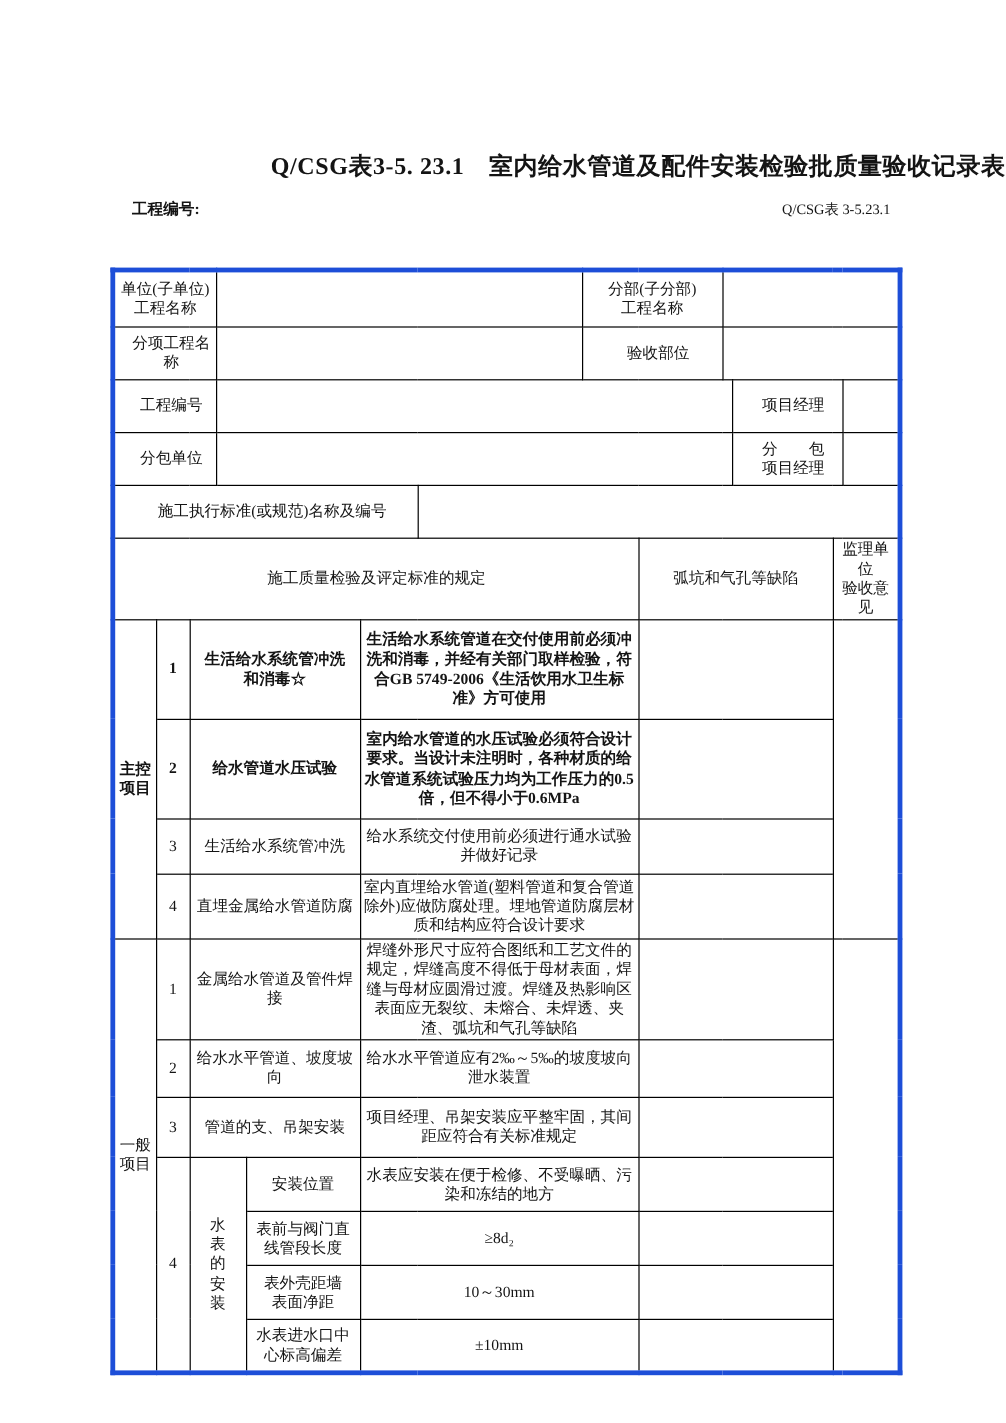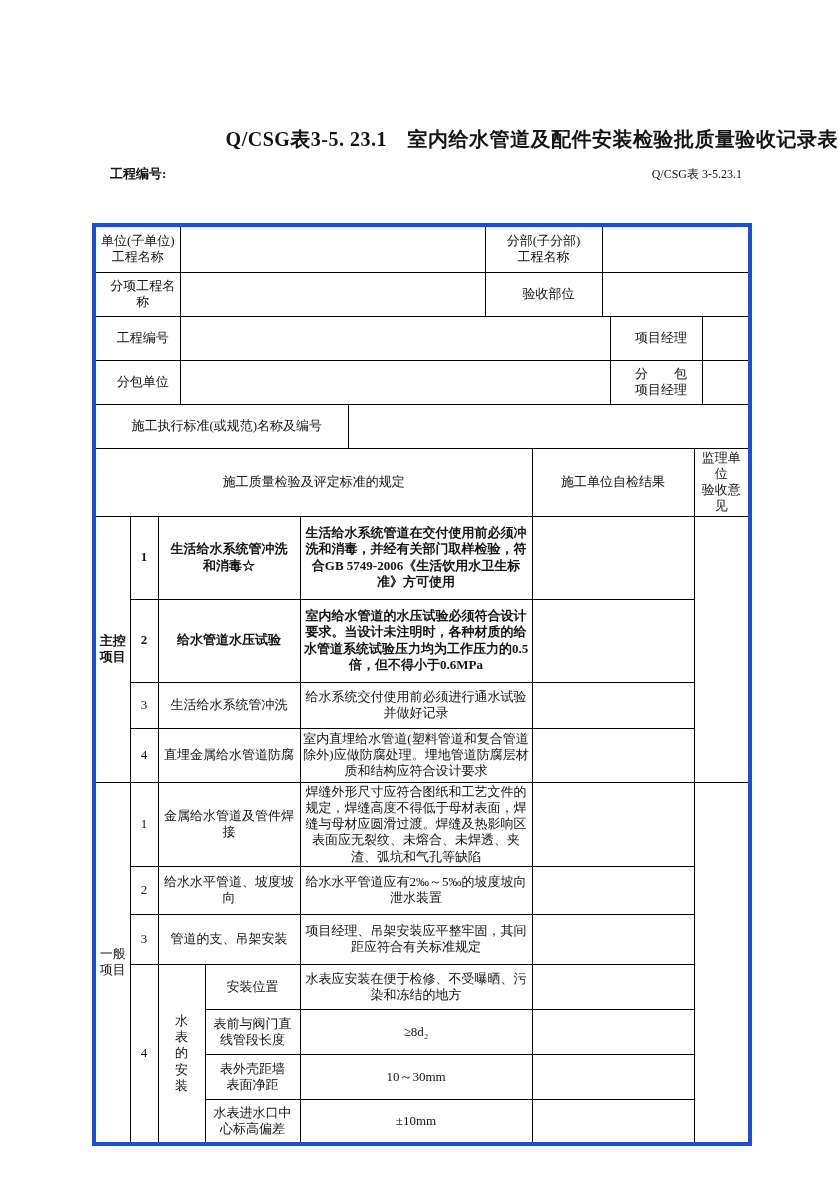--- a/index.html
+++ b/index.html
@@ -96,21 +96,21 @@
 项目经理</td>
       <td></td>
     </tr>
     <tr class="h44">
       <td colspan="6">施工执行标准(或规范)名称及编号</td>
       <td colspan="7"></td>
     </tr>
 
     <tr class="h42">
       <td colspan="8">施工质量检验及评定标准的规定</td>
-      <td colspan="3">施工单位自检结果</td>
+      <td colspan="3">弧坑和气孔等缺陷</td>
       <td colspan="2" class="lbl">监理单位
 验收意见</td>
     </tr>
 
     <tr class="h83">
       <td rowspan="4" class="vtxt">主控
 项目</td>
       <td>1</td>
       <td colspan="3" class="item">生活给水系统管冲洗
 和消毒☆</td>

